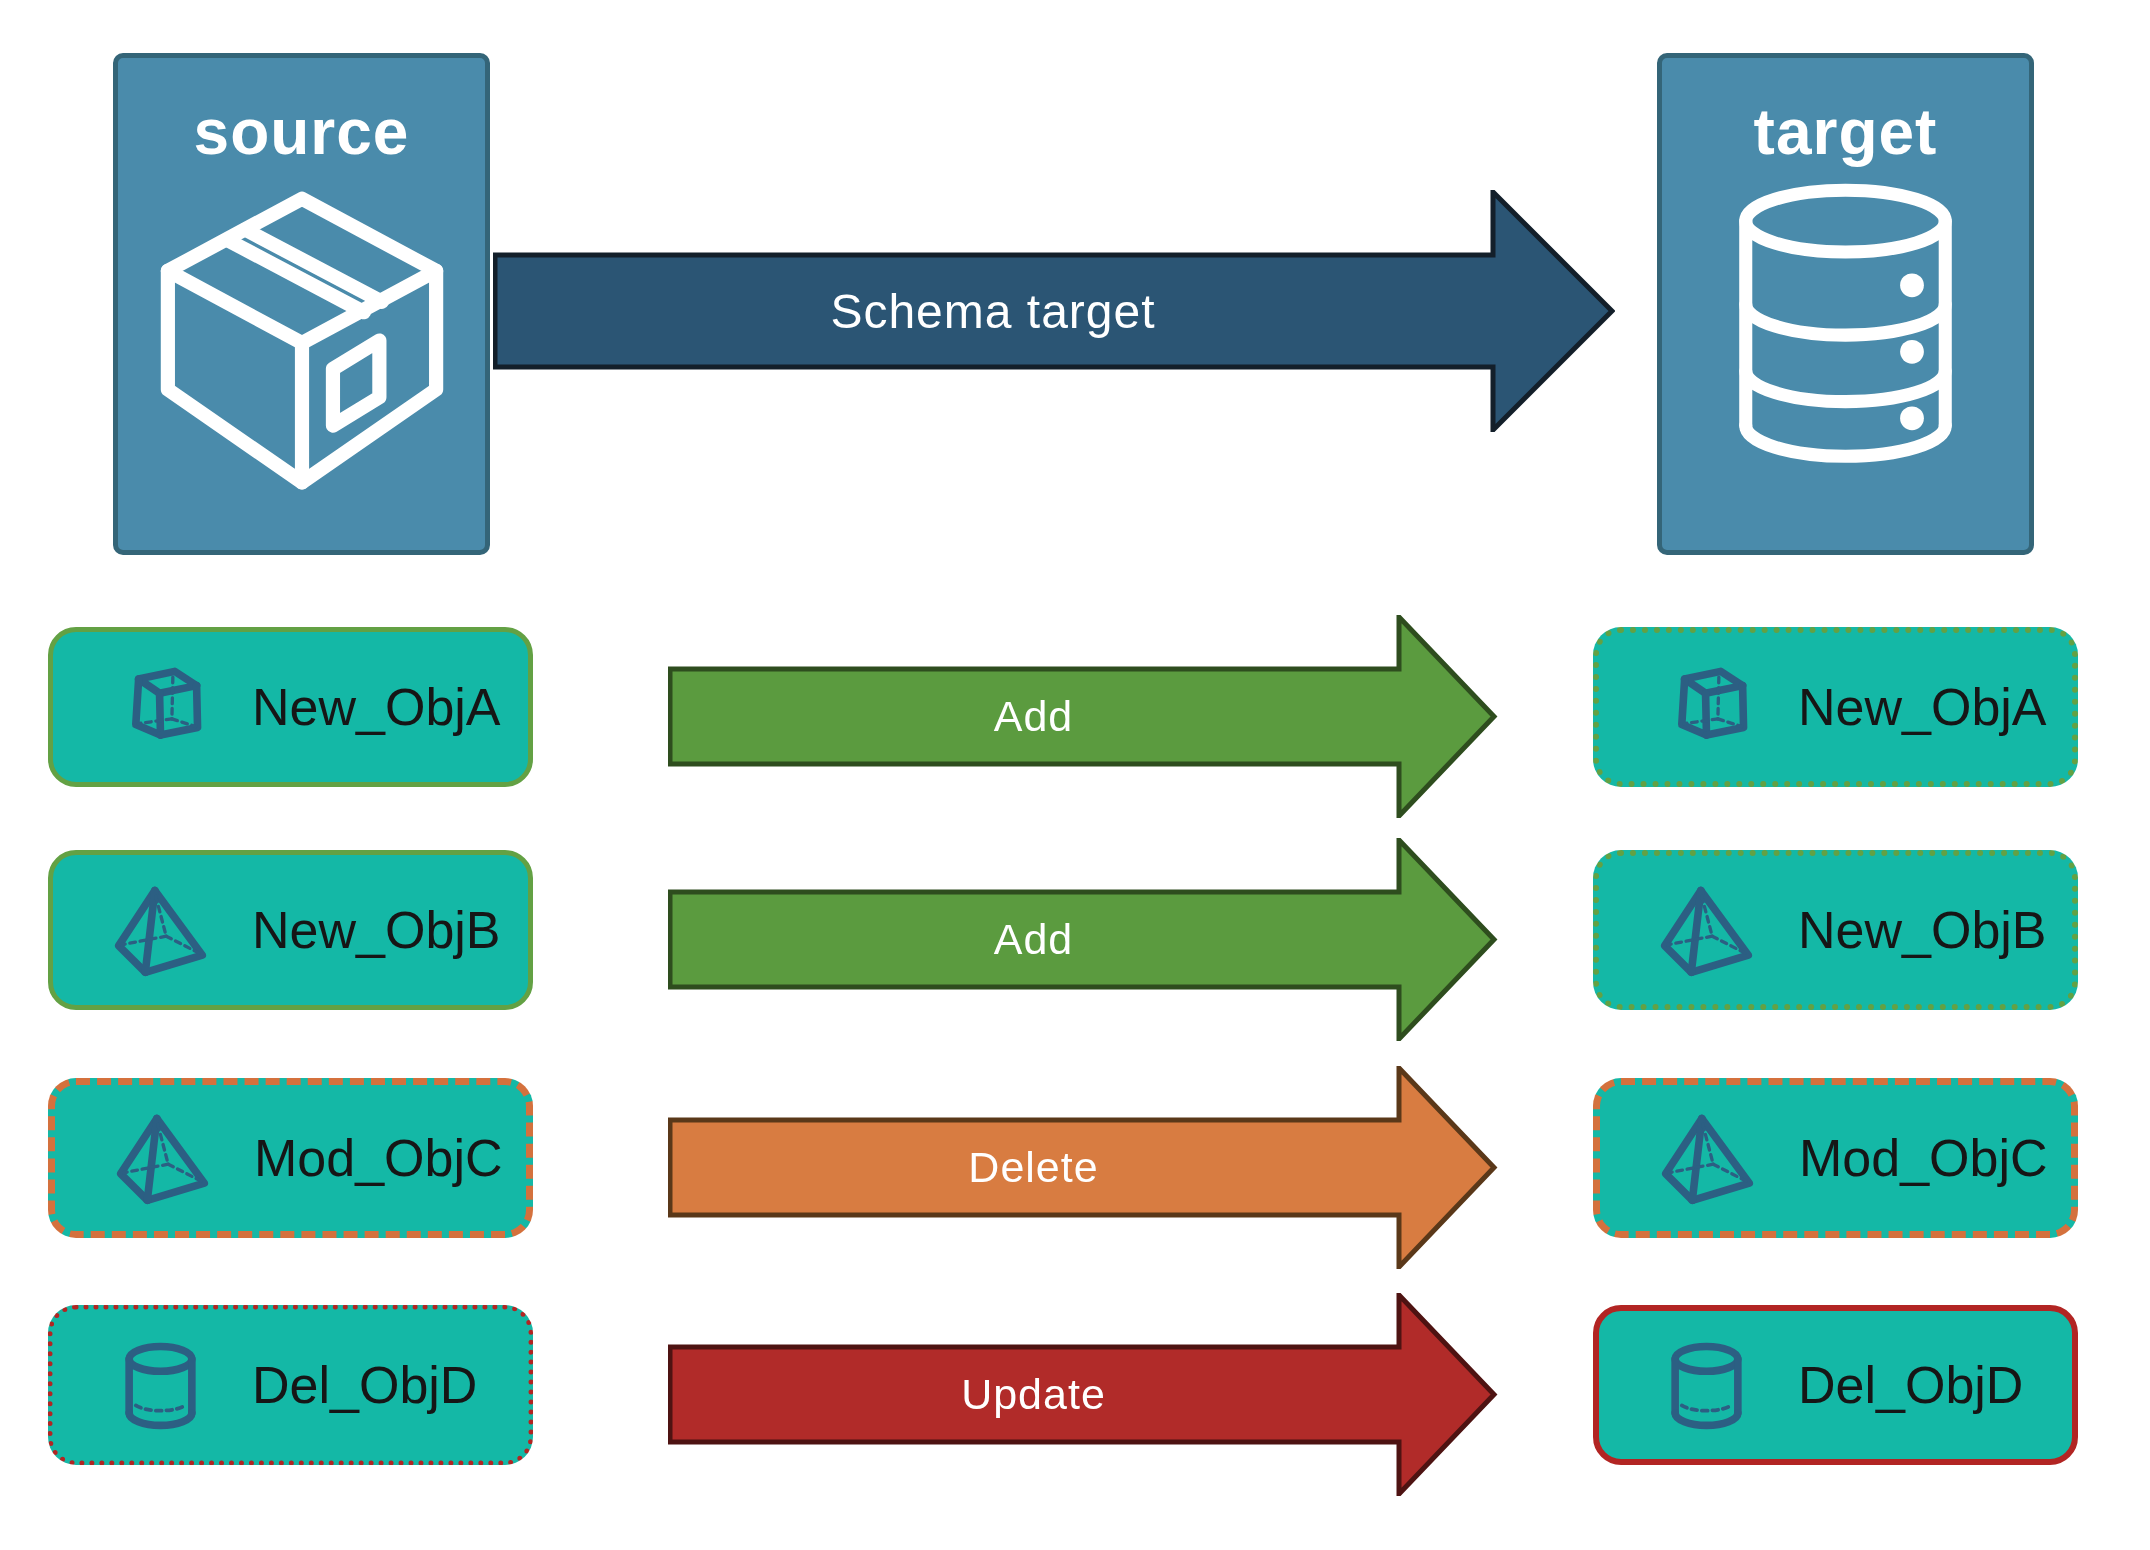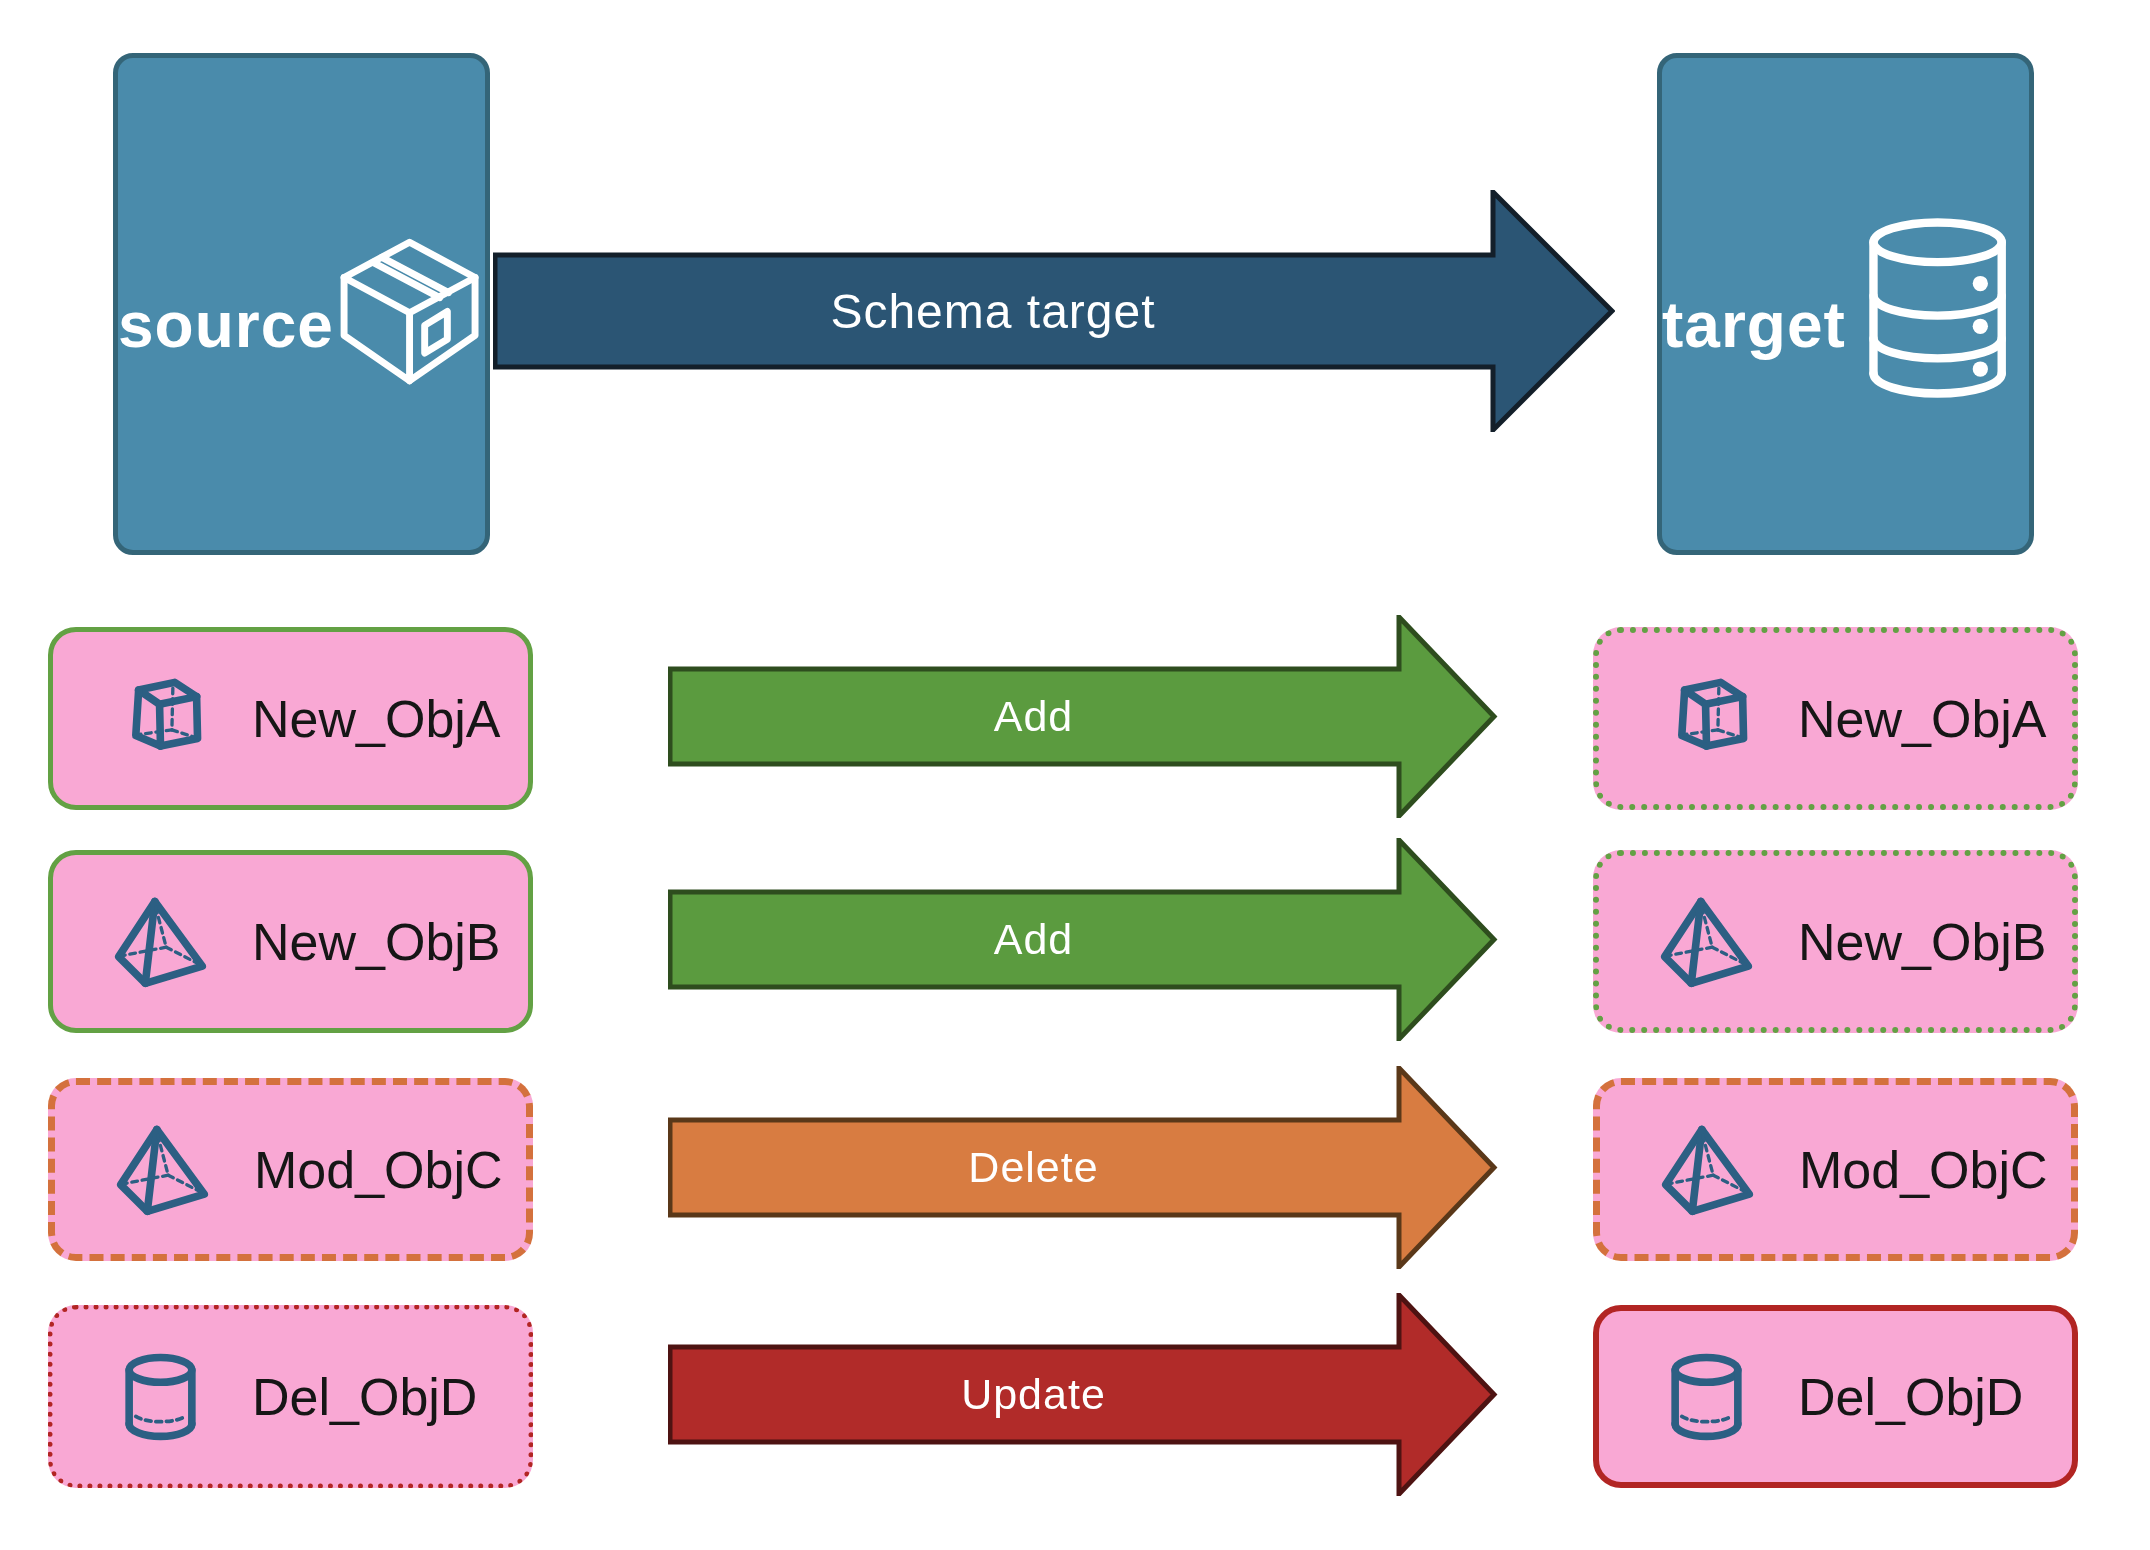--- a/index.html
+++ b/index.html
@@ -14,23 +14,23 @@
 
   
   .panel {
     position: absolute;
     top: 53px;
     width: 377px;
     height: 502px;
     box-sizing: border-box;
     background: var(--panel-fill);
     border: 5px solid var(--panel-border);
-    border-radius: 20px;
+    border-radius: 10px;
     display: flex;
-    flex-direction: row;
+    flex-direction: column;
     align-items: center;
   }
   .panel.source { left: 113px; }
   .panel.target { left: 1657px; }
   .panel-title {
     margin-top: 42px;
     font-size: 64px;
     font-weight: bold;
     color: #ffffff;
     line-height: 1;
@@ -43,23 +43,23 @@
   .compare-arrow polygon { fill: var(--compare-fill); stroke: var(--compare-border); stroke-width: 5; }
   .compare-label {
     position: absolute; left: 0; top: 65px; width: 1000px; height: 112px;
     display: flex; align-items: center; justify-content: center;
     color: var(--arrow-text); font-size: 48px; letter-spacing: 1px;
   }
 
   .row { position: absolute; left: 0; width: 2150px; height: 183px; }
   .obj-box {
     position: absolute;
-    width: 485px; height: 183px;
+    width: 485px; height: 160px;
     box-sizing: border-box;
-    background: #f9a8d4;
+    background: #14b8a6;
     border-radius: 28px;
     display: flex; align-items: center;
     padding-left: 60px; gap: 44px;
   }
   .obj-box.left  { left: 48px; }
   .obj-box.right { left: 1593px; }
   .solid-green   { border: 5px solid var(--green-box); }
   .dotted-green  { border: 6px dotted var(--green-box); }
   .dashed-orange { border: 7px dashed var(--orange-box); }
   .dotted-red    { border: 5px dotted var(--red-box); }

